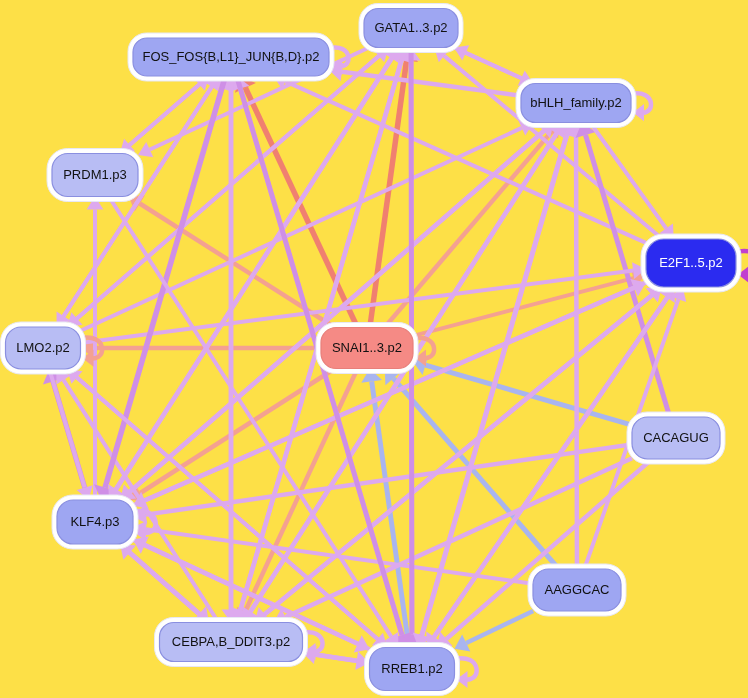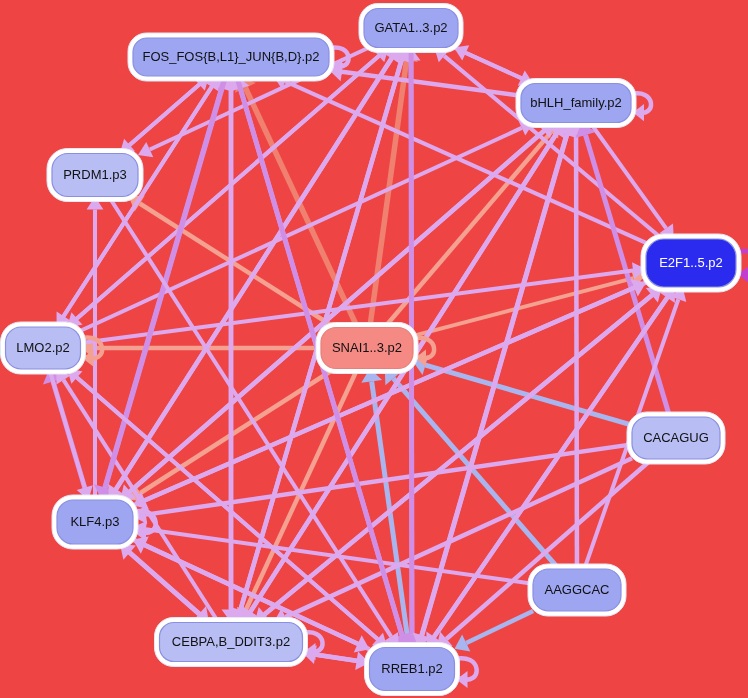--- a/index.html
+++ b/index.html
@@ -10,21 +10,21 @@
   body {
     width: 748px;
     height: 698px;
     font-family: "Liberation Sans", sans-serif;
     overflow: hidden;
   }
   #graph-root {
     position: relative;
     width: 748px;
     height: 698px;
-    background: #ef4444;
+    background: #fde047;
   }
   svg#network {
     display: block;
     width: 748px;
     height: 698px;
   }
   .node-label {
     font-family: "Liberation Sans", sans-serif;
     font-size: 13px;
     text-anchor: middle;

